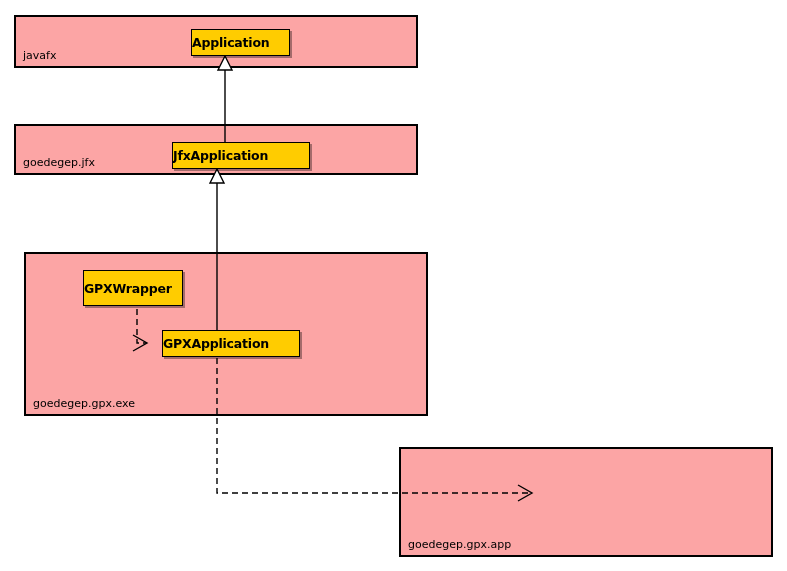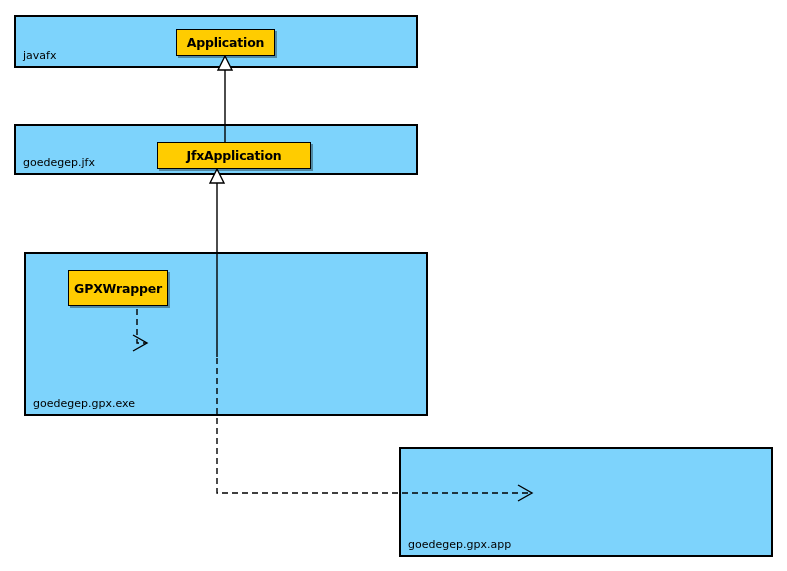--- a/index.html
+++ b/index.html
@@ -14,21 +14,21 @@
   #diagram {
     position: relative;
     width: 787px;
     height: 571px;
     background: #ffffff;
     overflow: hidden;
   }
   .package {
     position: absolute;
     box-sizing: border-box;
-    background: #7dd3fc;
+    background: #fca5a5;
     border: 2px solid #000000;
     z-index: 1;
   }
   .package-label {
     position: absolute;
     left: 7px;
     bottom: 4px;
     font-family: "DejaVu Sans", sans-serif;
     font-size: 11px;
     color: #000000;
@@ -36,22 +36,22 @@
     letter-spacing: 0px;
   }
   .classbox {
     position: absolute;
     box-sizing: border-box;
     background: #ffcc00;
     border: 1px solid #000000;
     box-shadow: 2px 2px 0 rgba(0,0,0,0.35);
     display: flex;
     align-items: center;
-    justify-content: center;
     z-index: 4;
+    margin-left: 15px;
   }
   .classbox .cname {
     font-family: "DejaVu Sans", sans-serif;
     font-size: 12.5px;
     font-weight: bold;
     color: #000000;
     white-space: nowrap;
     letter-spacing: -0.2px;
   }
   svg.edges {
@@ -112,23 +112,26 @@
     <g>
       <path d="M 217 358 L 217 493 L 531 493" fill="none" stroke="#000000" stroke-width="1.4" stroke-dasharray="6,4"></path>
       <path d="M 518 485 L 532 493 L 518 501" fill="none" stroke="#000000" stroke-width="1.4"></path>
     </g>
   </svg>
 
   <div class="classbox" style="left:176px; top:29px; width:99px; height:27px;">
     <span class="cname">Application</span>
   </div>
 
-  <div class="classbox" style="left:157px; top:142px; width:154px; height:27px;">
+  <div class="classbox" style="left:157px; top:142px; width:138px; height:27px;">
     <span class="cname">JfxApplication</span>
   </div>
 
   <div class="classbox" style="left:68px; top:270px; width:100px; height:36px;">
     <span class="cname">GPXWrapper</span>
   </div>
 
+  <div class="classbox" style="left:147px; top:330px; width:138px; height:27px;">
+    <span class="cname">GPXApplication</span>
+  </div>
 
 
 </div>
 
 </body></html>

